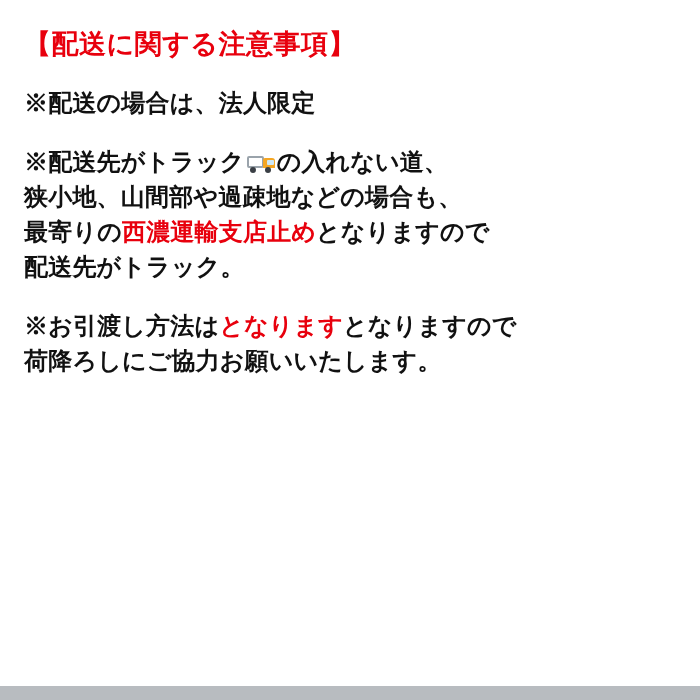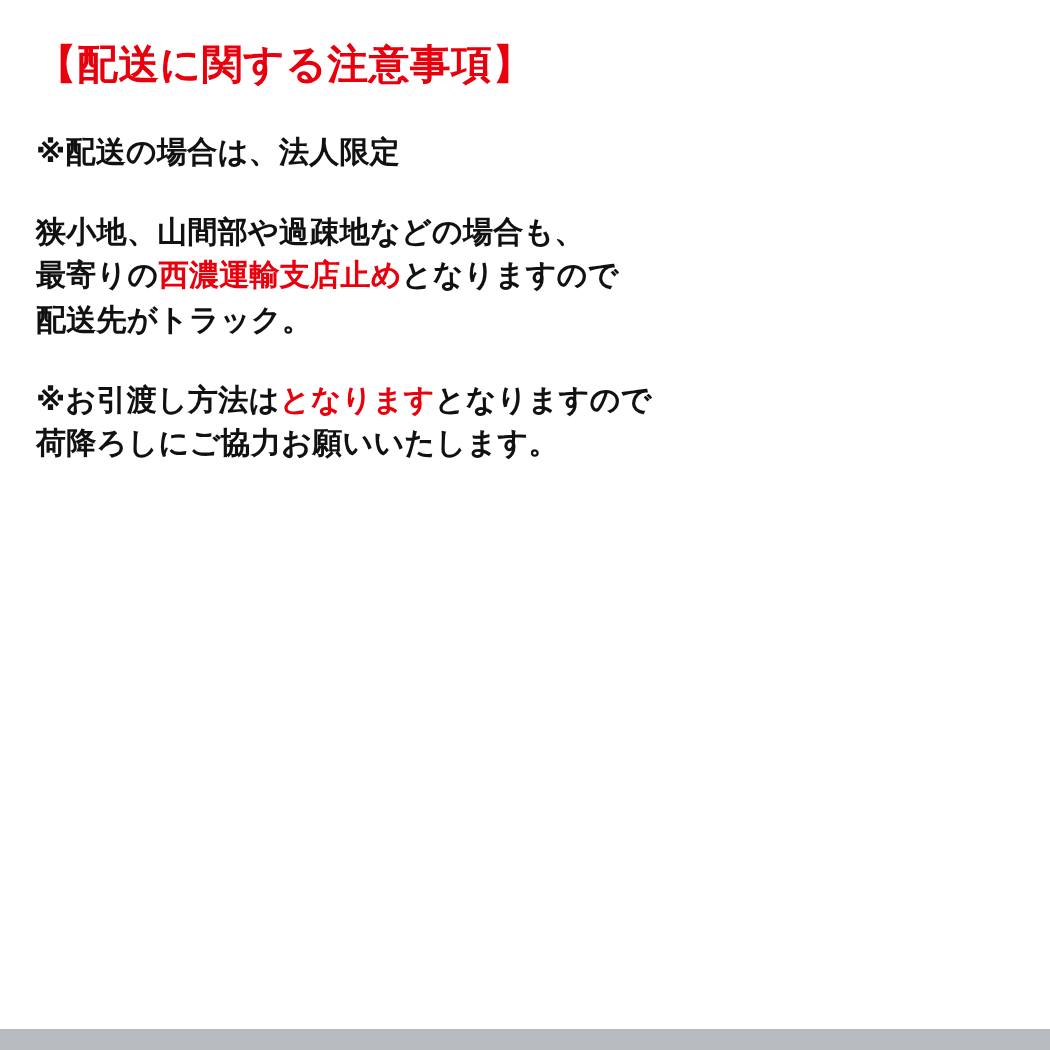--- a/index.html
+++ b/index.html
@@ -28,25 +28,26 @@
     letter-spacing: 0.5px;
     line-height: 1.3;
     margin: 0 0 26px 0;
     white-space: nowrap;
   }
   .block {
     margin-bottom: 24px;
   }
   .line {
     color: #111111;
-    font-size: 20px;
+    font-size: 24px;
     font-weight: bold;
     line-height: 1.46;
     letter-spacing: 0.2px;
     white-space: nowrap;
+    font-family: Liberation Mono, monospace;
   }
   .hl {
     color: #e8000d;
   }
   .truck-glyph {
     display: inline-block;
     position: relative;
     width: 30px;
     height: 18px;
     vertical-align: -3px;
@@ -105,20 +106,21 @@
 
 <div class="page">
 
   <div class="notice-title">【配送に関する注意事項】</div>
 
   <div id="blocks-container">
       <div class="block">
         <div class="line"><span class="">※配送の場合は、法人限定</span></div>
       </div>
       <div class="block">
+        <div class="line"><span class="">※配送先がトラック</span><span class="truck-glyph"><span class="box"></span><span class="cab"></span><span class="cab-win"></span><span class="wheel w1"></span><span class="wheel w2"></span></span><span class="">の入れない道、</span></div>
         <div class="line"><span class="">狭小地、山間部や過疎地などの場合も、</span></div>
         <div class="line"><span class="">最寄りの</span><span class="hl">西濃運輸支店止め</span><span class="">となりますので</span></div>
         <div class="line"><span class="">配送先がトラック。</span></div>
       </div>
       <div class="block">
         <div class="line"><span class="">※お引渡し方法は</span><span class="hl">となります</span><span class="">となりますので</span></div>
         <div class="line"><span class="">荷降ろしにご協力お願いいたします。</span></div>
       </div>
     </div>
 

